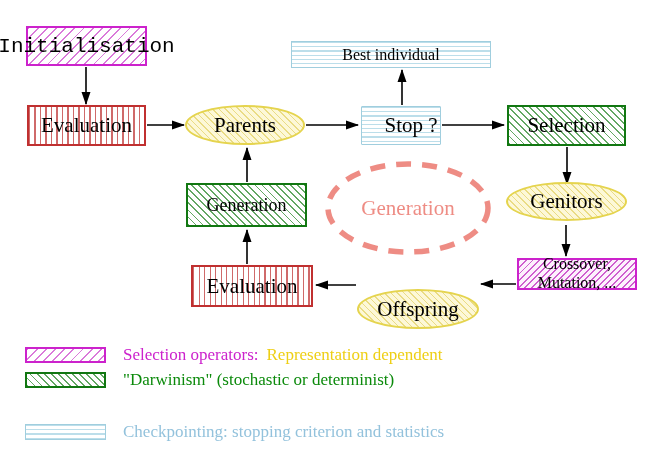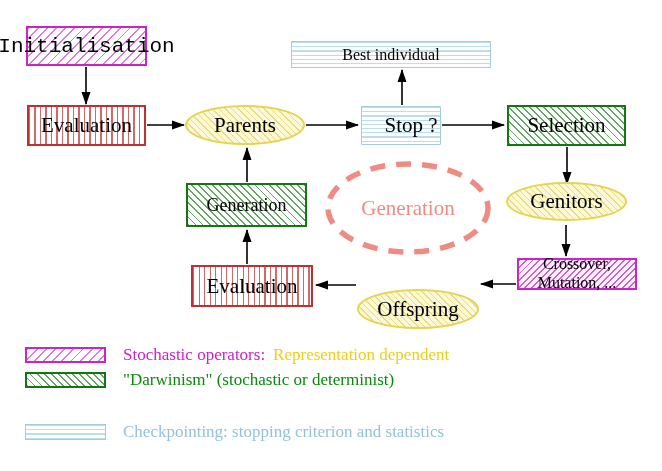--- a/index.html
+++ b/index.html
@@ -131,21 +131,21 @@
     <span>Crossover,</span>
     <span>Mutation, ...</span>
   </div>
   <div class="node ellipse-yellow n-offspring">Offspring</div>
   <div class="node box-red n-eval2">Evaluation</div>
   <div class="node box-green n-replacement">Generation</div>
   <div class="node n-generation">Generation</div>
 
   <div class="legend-row lr1">
     <span class="swatch box-magenta"></span>
-    <span class="t-magenta">Stochastic operators:</span>
+    <span class="t-magenta">Selection operators:</span>
     <span class="t-gold">Representation dependent</span>
   </div>
   <div class="legend-row lr2">
     <span class="swatch box-green"></span>
     <span class="t-green">"Darwinism" (stochastic or determinist)</span>
   </div>
   <div class="legend-row lr4">
     <span class="swatch box-cyan sw-cyan"></span>
     <span class="t-blue">Checkpointing: stopping criterion and statistics</span>
   </div>

